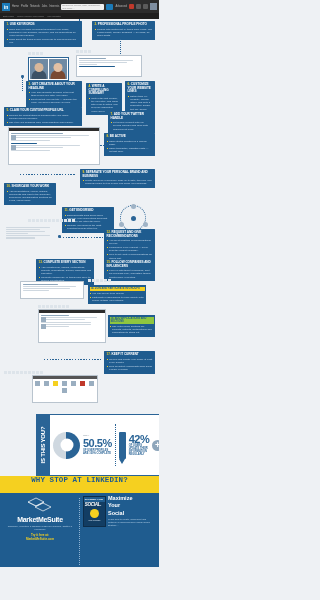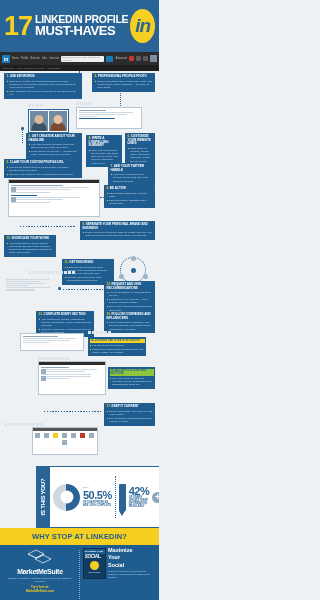--- a/index.html
+++ b/index.html
@@ -191,21 +191,21 @@
   }
   .plus {
     width:11px; height:11px; border-radius:50%; background:#8ea6bb;
     color:#fff; font-size:9px; line-height:10px; text-align:center;
     flex-shrink:0; font-weight:bold;
   }
 
   
   .whystop {
     height:17px; background:#f5d020; display:flex;
-    align-items:center; justify-content:center;
+    align-items:flex-start; justify-content:center;font-family:Liberation Mono, monospace;
   }
   .whystop span {
     font-size:7.5px; font-weight:bold; color:#1f5c8f; letter-spacing:0.1px;
   }
 
   
   .footer {
     background:#1f5c8f; height:74px; display:flex; padding:3px 2px 0;
     position:relative;
   }
@@ -244,28 +244,20 @@
     font-size:5.5px; font-weight:bold; color:#ffffff;
     line-height:1.05; margin-bottom:1.5px;
   }
   .bdesc { font-size:2.4px; color:#b8d2e8; line-height:1.35; }
 </style>
 </head>
 <body>
 
 <div class="page">
 
-  <div class="header">
-    <div class="hdr-num">17</div>
-    <div class="hdr-txt">
-      <div class="hdr-l1">LINKEDIN PROFILE</div>
-      <div class="hdr-l2">MUST-HAVES</div>
-    </div>
-    <div class="hdr-badge">in</div>
-  </div>
 
   <div class="nav">
     <div class="nav-logo">in</div>
     <div class="nav-links">
       <span class="nav-link">Home</span>
       <span class="nav-link">Profile</span>
       <span class="nav-link">Network</span>
       <span class="nav-link">Jobs</span>
       <span class="nav-link">Interests</span>
     </div>

